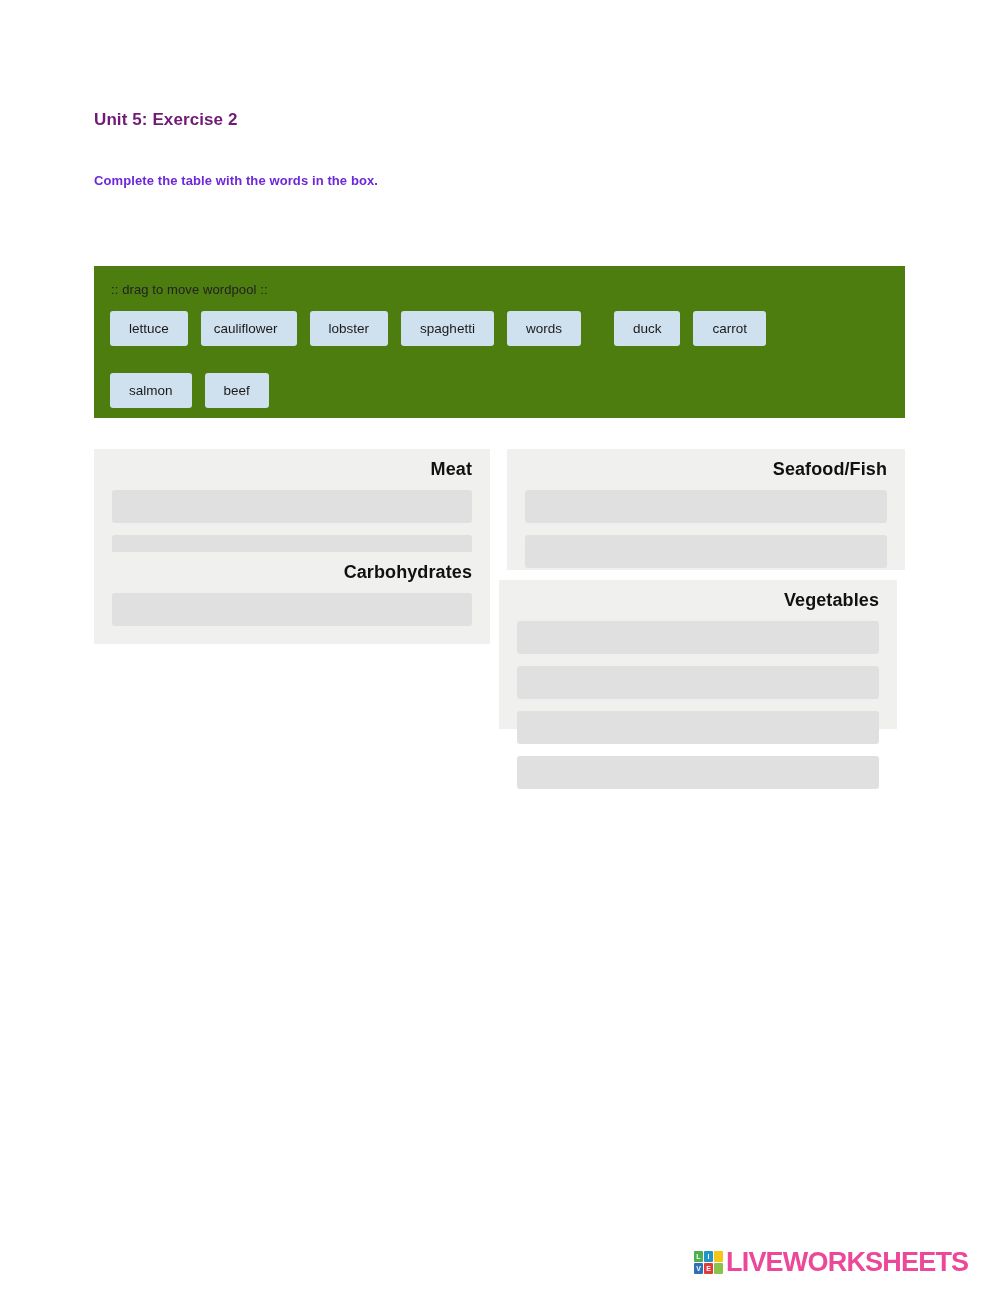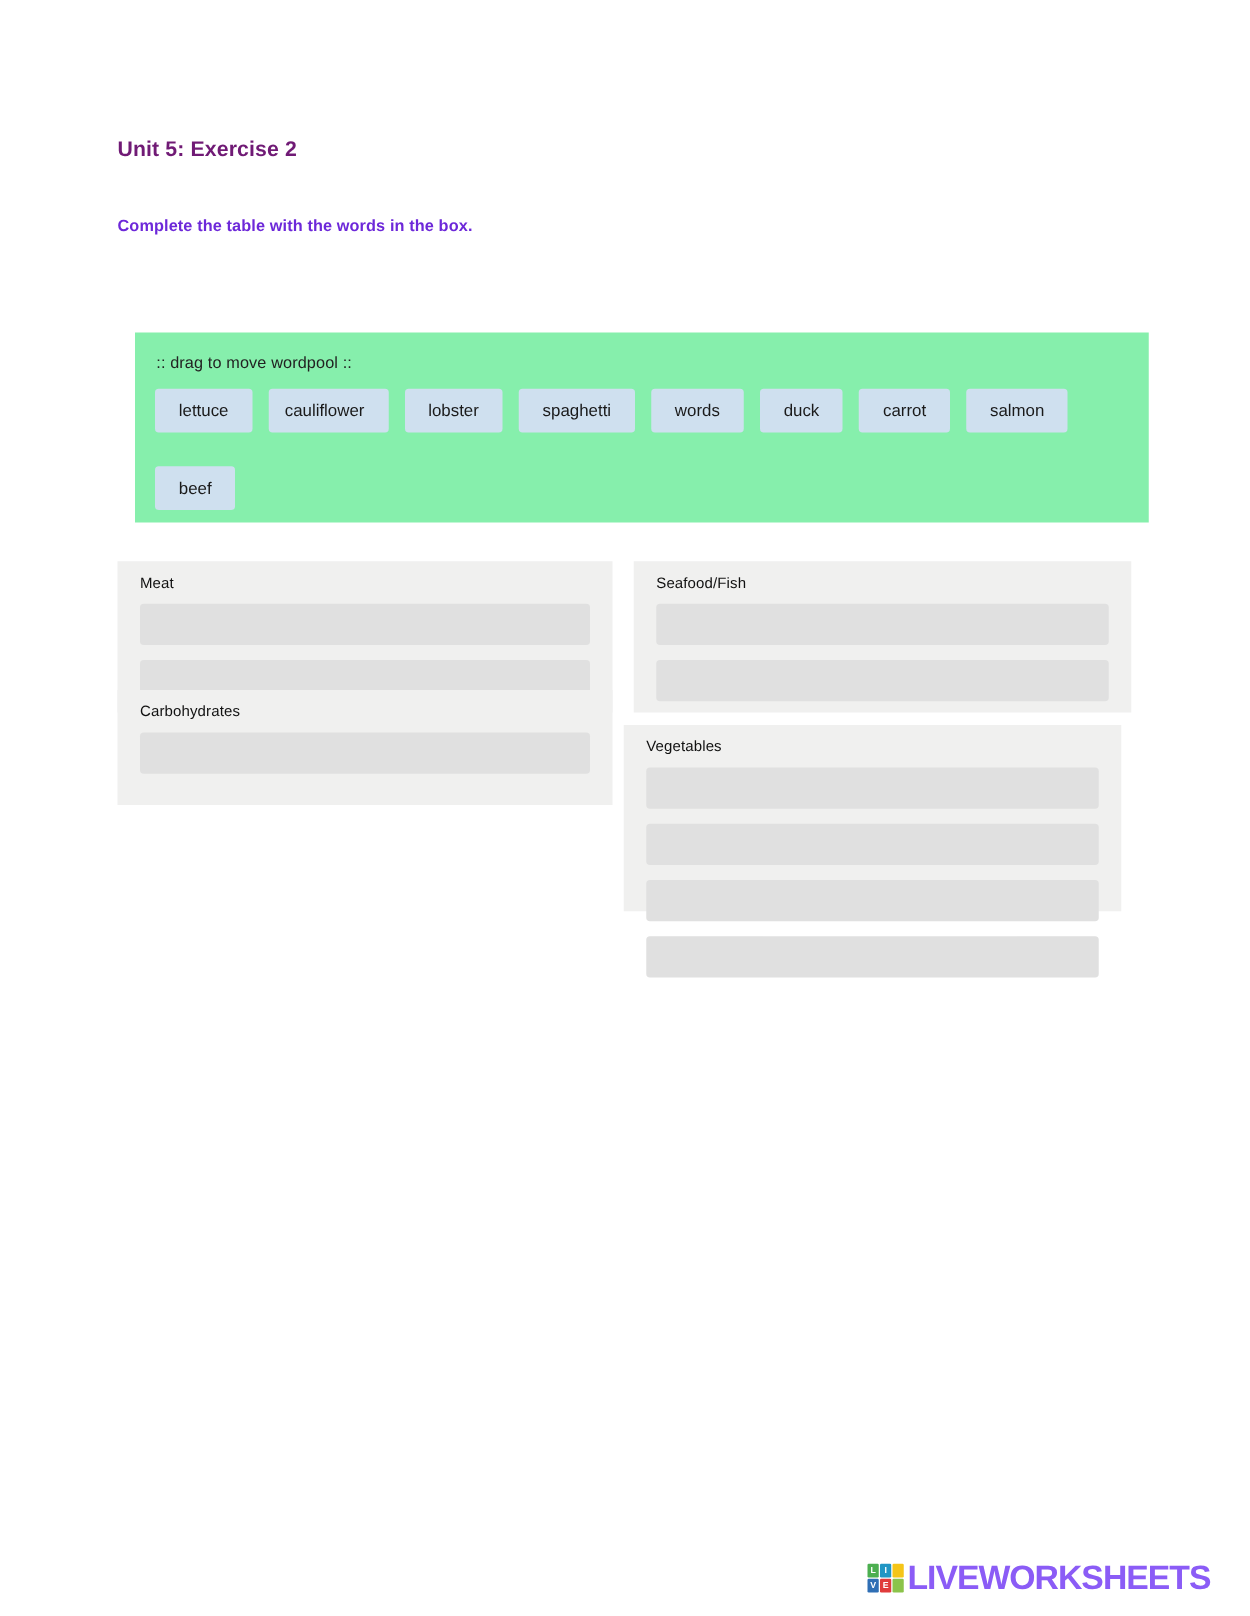--- a/index.html
+++ b/index.html
@@ -36,25 +36,25 @@
     top: 173px;
     font-size: 13px;
     font-weight: bold;
     color: #6d28d9;
     letter-spacing: 0.1px;
   }
 
   
   .wordpool {
     position: absolute;
-    left: 108px;
+    left: 94px;
     top: 266px;
     width: 811px;
     height: 152px;
-    background: #86efac;
+    background: #4d7c0f;
     padding: 16px 16px 0 16px;
   }
 
   .wordpool-label {
     font-size: 13px;
     color: #222222;
     margin-left: 1px;
     margin-bottom: 14px;
     letter-spacing: 0.1px;
   }
@@ -83,23 +83,23 @@
   }
 
   
   .cat-panel {
     position: absolute;
     background: #f0f0ef;
     padding: 10px 18px 14px 18px;
   }
 
   .cat-title {
-    text-align: left;
-    font-size: 12px;
-    font-weight: normal;
+    text-align: right;
+    font-size: 18px;
+    font-weight: bold;
     color: #111111;
     margin-bottom: 10px;
     letter-spacing: 0.1px;
   }
 
   .slot {
     background: #e0e0e0;
     border-radius: 3px;
     height: 33px;
     width: 100%;
@@ -138,21 +138,21 @@
     display: flex;
     align-items: center;
     justify-content: center;
     border-radius: 1px;
     line-height: 1;
   }
 
   .logo-word {
     font-size: 27px;
     font-weight: bold;
-    color: #8b5cf6;
+    color: #ec4899;
     letter-spacing: -0.8px;
     line-height: 1;
     text-align: right;
   }
 </style>
 </head>
 <body>
 
 <div class="page">
 
@@ -161,21 +161,21 @@
   <div class="worksheet-instruction">Complete the table with the words in the box.</div>
 
   <div class="wordpool">
     <div class="wordpool-label">:: drag to move wordpool ::</div>
     <div class="wordpool-chips">
         <div class="chip" style="background: rgb(207, 224, 239);">lettuce</div>
         <div class="chip" style="background: rgb(207, 224, 239); padding-left: 13px;">cauliflower</div>
         <div class="chip" style="background: rgb(207, 224, 239);">lobster</div>
         <div class="chip" style="background: rgb(207, 224, 239); text-align: right;">spaghetti</div>
         <div class="chip" style="background: rgb(207, 224, 239);">words</div>
-        <div class="chip" style="background: rgb(207, 224, 239);">duck</div>
+        <div class="chip" style="background: rgb(207, 224, 239); margin-left: 20px;">duck</div>
         <div class="chip" style="background: rgb(207, 224, 239);">carrot</div>
         <div class="chip" style="background: rgb(207, 224, 239);">salmon</div>
         <div class="chip" style="background: rgb(207, 224, 239);">beef</div>
       </div>
   </div>
 
   <div class="cat-panel" id="panel-meat">
     <div class="cat-title">Meat</div>
     <div class="slot-list">
         <div class="slot" style="background: rgb(224, 224, 224);"></div>

